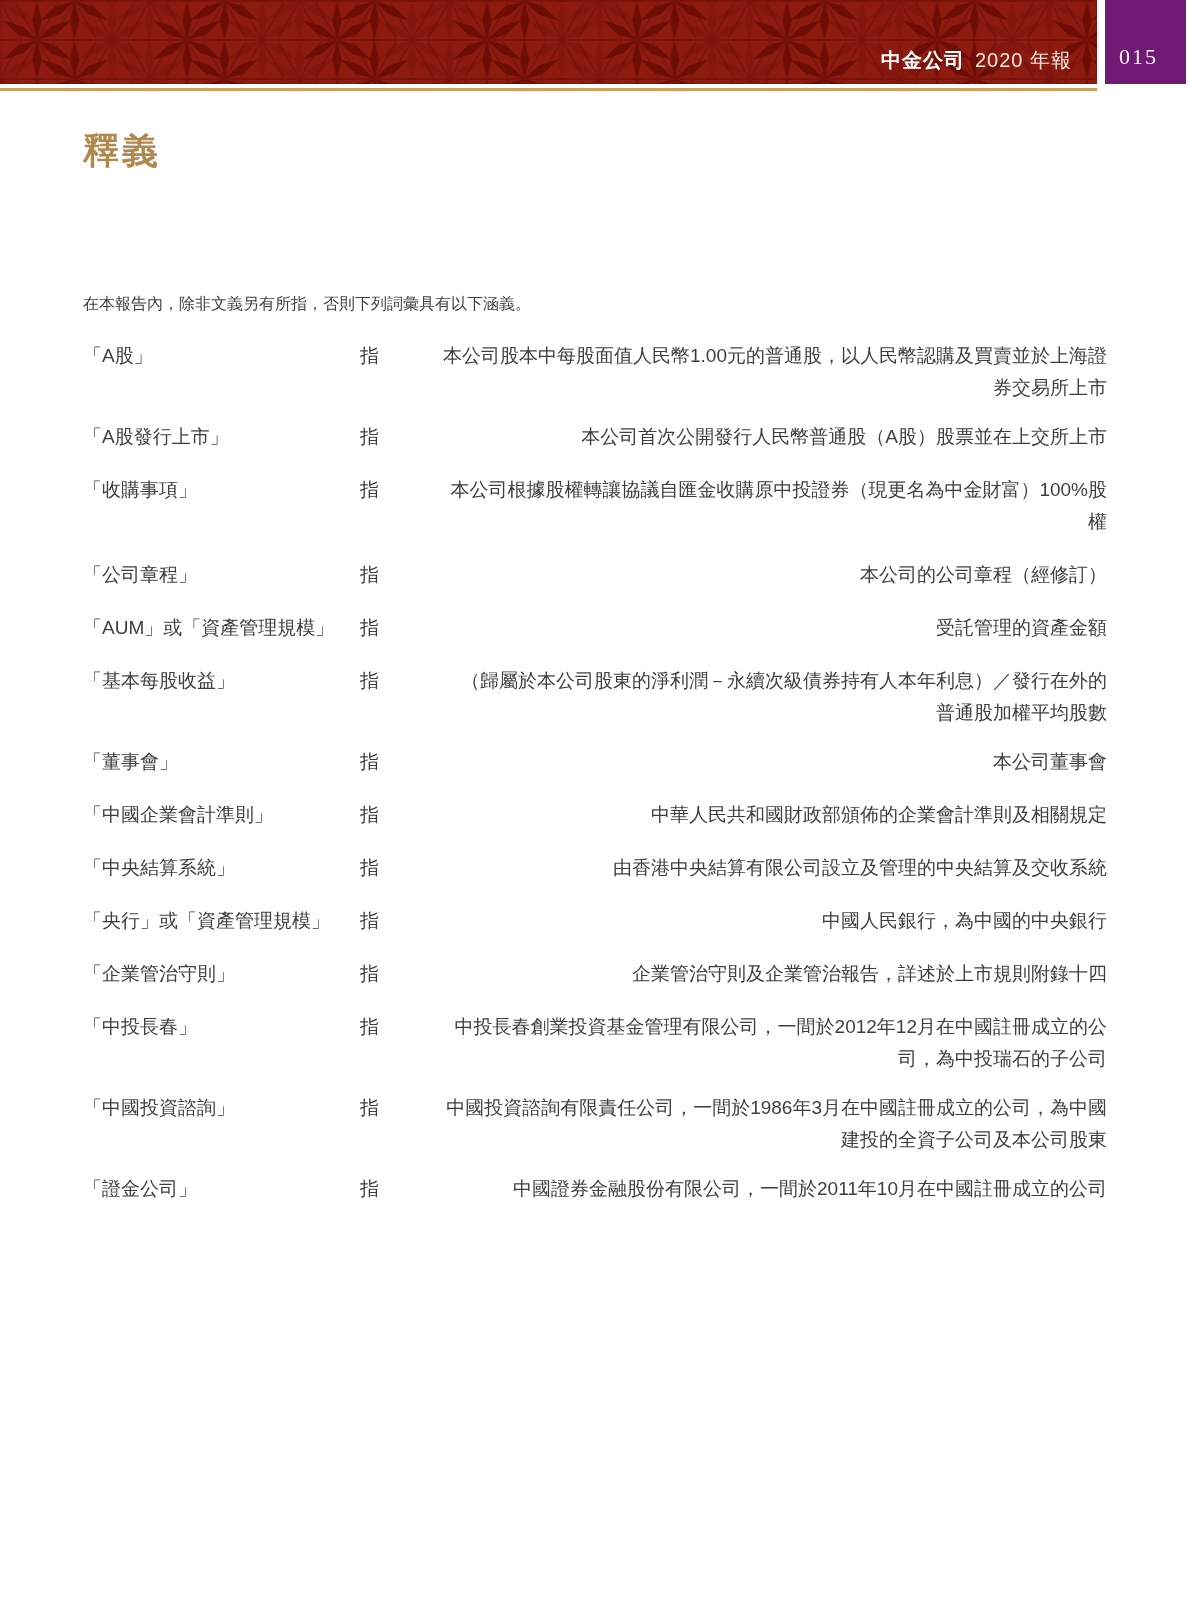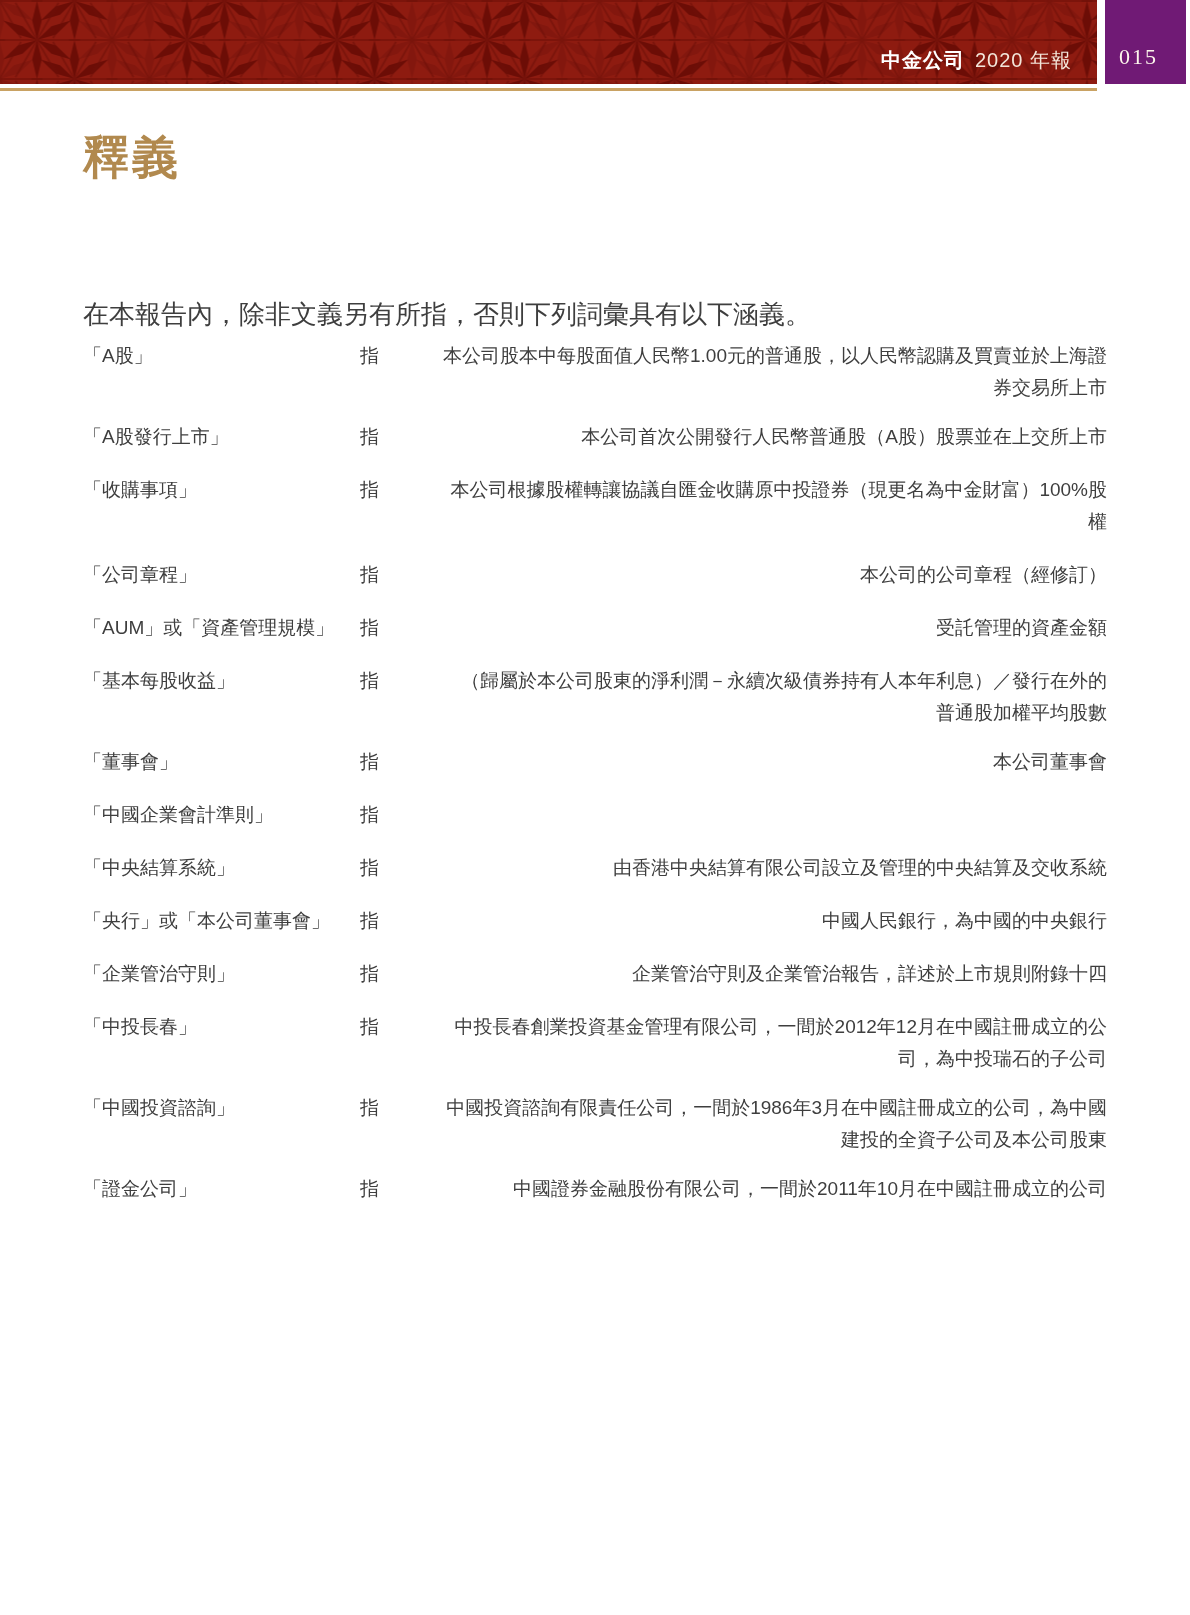--- a/index.html
+++ b/index.html
@@ -13,22 +13,22 @@
   .band-text .co{font-weight:bold;letter-spacing:1px;}
   .band-text .yr{font-weight:normal;color:#f3e6da;margin-left:10px;letter-spacing:1px;}
   .gold-rule{position:absolute;left:0;top:88px;width:1097px;height:3px;background:#c9a263;}
   .page-no-box{position:absolute;left:1105px;top:0;width:81px;height:84px;background:#701a75;
                display:flex;align-items:flex-end;justify-content:center;}
   .page-no{font-family:"Liberation Serif","DejaVu Serif",serif;color:#fdf6ec;font-size:22px;
            letter-spacing:2px;padding-bottom:14px;margin-right:14px;}
 
   
   .title{position:absolute;left:83px;top:101px;font-family:"Liberation Serif","DejaVu Serif",serif;
-         font-weight:600;font-size:46px;line-height:52px;color:#b1894e;letter-spacing:3px;}
-  .intro{position:absolute;left:83px;top:272px;width:1024px;font-size:26px;line-height:32px;color:#3e3e3e;}
+         font-weight:600;font-size:36px;line-height:52px;color:#b1894e;letter-spacing:3px;}
+  .intro{position:absolute;left:83px;top:272px;width:1024px;font-size:16px;line-height:32px;color:#3e3e3e;}
   .defs{position:absolute;left:83px;top:340px;width:1024px;}
   .def-row{display:flex;align-items:flex-start;font-size:19px;line-height:32px;color:#3e3e3e;}
   .def-row.single{margin-bottom:21px;}
   .def-row.multi{margin-bottom:17px;}
   .def-term{width:277px;flex:0 0 277px;}
   .def-mid{width:83px;flex:0 0 83px;}
   .def-text{flex:1 1 auto;max-width:664px;text-align:right;}
 </style>
 </head>
 <body>
@@ -133,30 +133,31 @@
 
     <div class="def-row single">
       <div class="def-term">「董事會」</div>
       <div class="def-mid">指</div>
       <div class="def-text">本公司董事會</div>
     </div>
 
     <div class="def-row single">
       <div class="def-term">「中國企業會計準則」</div>
       <div class="def-mid">指</div>
+      <div class="def-text">中華人民共和國財政部頒佈的企業會計準則及相關規定</div>
     </div>
 
     <div class="def-row single">
       <div class="def-term">「中央結算系統」</div>
       <div class="def-mid">指</div>
       <div class="def-text">由香港中央結算有限公司設立及管理的中央結算及交收系統</div>
     </div>
 
     <div class="def-row single">
-      <div class="def-term">「央行」或「本公司董事會」</div>
+      <div class="def-term">「央行」或「資產管理規模」</div>
       <div class="def-mid">指</div>
       <div class="def-text">中國人民銀行，為中國的中央銀行</div>
     </div>
 
     <div class="def-row single">
       <div class="def-term">「企業管治守則」</div>
       <div class="def-mid">指</div>
       <div class="def-text">企業管治守則及企業管治報告，詳述於上市規則附錄十四</div>
     </div>
 

